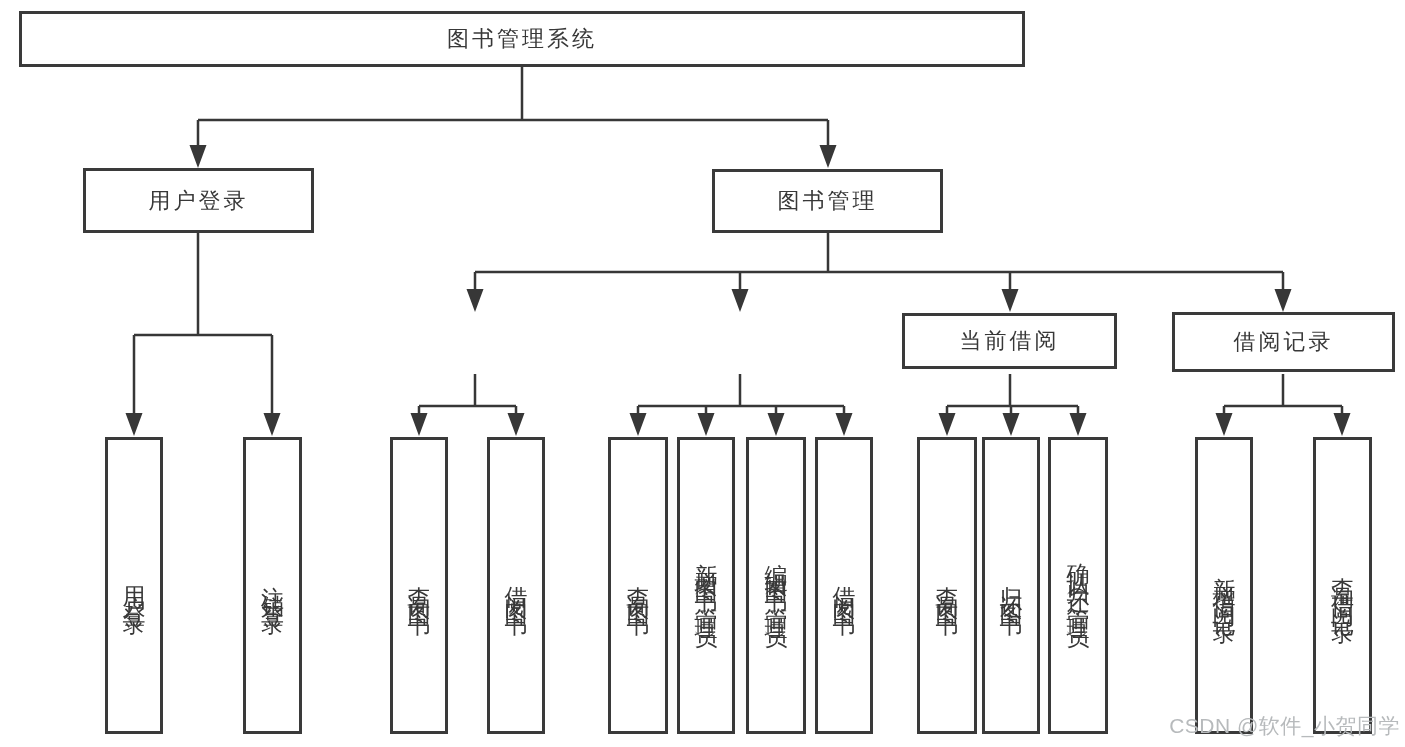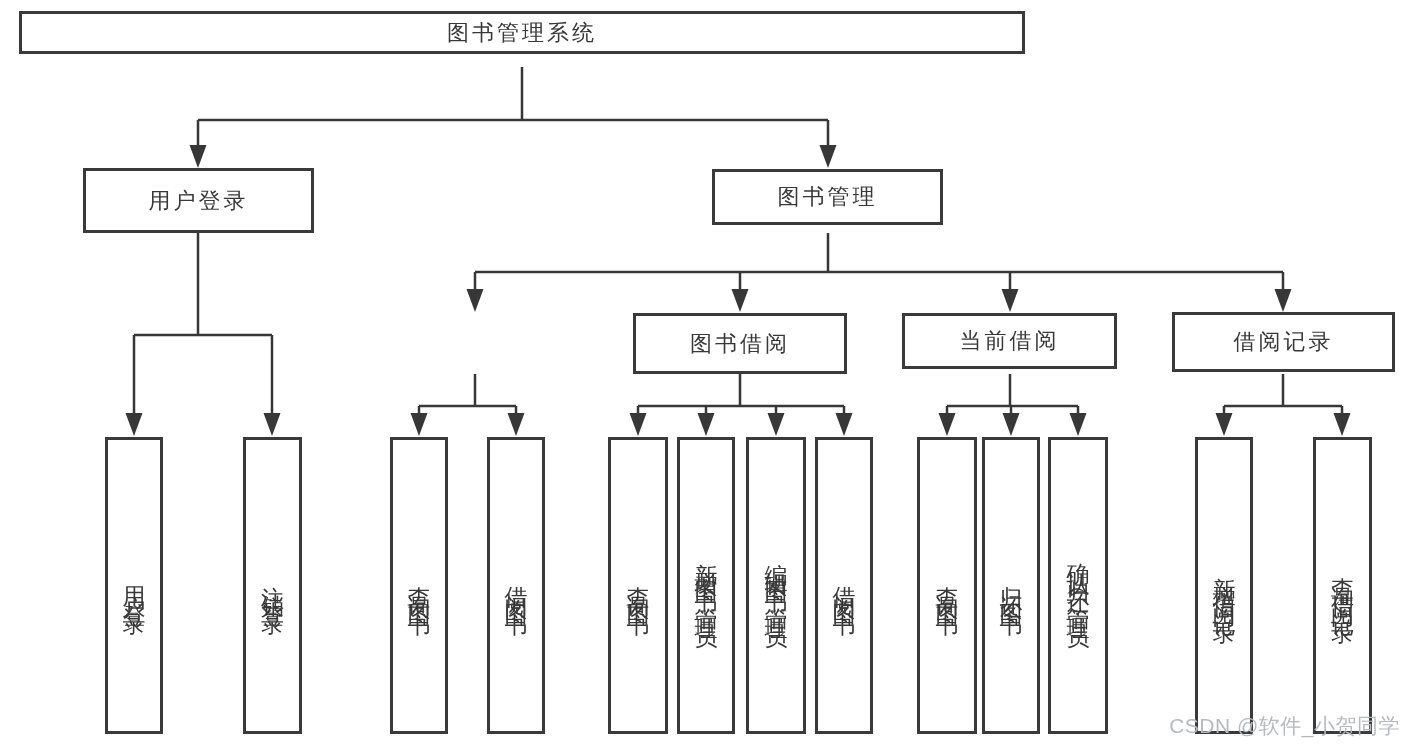--- a/index.html
+++ b/index.html
@@ -35,23 +35,23 @@
   }
   .v-node span {
     writing-mode: vertical-lr;
     text-orientation: mixed;
     font-size: 23px;
     letter-spacing: 9px;
     color: #383838;
     line-height: 1;
   }
   
-  .n-root            { left: 19px;   top: 11px;  width: 1006px; height: 43px; }
+  .n-root            { left: 19px;   top: 11px;  width: 1006px; height: 56px; }
   .n-user-login      { left: 83px;   top: 168px; width: 231px;  height: 65px; }
-  .n-book-mgmt       { left: 712px;  top: 169px; width: 231px;  height: 56px; }
+  .n-book-mgmt       { left: 712px;  top: 169px; width: 231px;  height: 64px; }
   .n-new-book        { left: 363px;  top: 313px; width: 224px;  height: 61px; }
   .n-book-borrow     { left: 633px;  top: 313px; width: 214px;  height: 61px; }
   .n-current-borrow  { left: 902px;  top: 313px; width: 215px;  height: 56px; }
   .n-borrow-record   { left: 1172px; top: 312px; width: 223px;  height: 60px; }
   .leaf { top: 437px; height: 297px; }
   .l-1  { left: 105px;  width: 58px; }
   .l-2  { left: 243px;  width: 59px; }
   .l-3  { left: 390px;  width: 58px; }
   .l-4  { left: 487px;  width: 58px; }
   .l-5  { left: 608px;  width: 60px; }
@@ -114,23 +114,20 @@
     <span>图书管理系统</span>
   </div>
 
   <div class="node h-node n-user-login">
     <span>用户登录</span>
   </div>
   <div class="node h-node n-book-mgmt">
     <span>图书管理</span>
   </div>
 
-  <div class="node h-node n-book-borrow">
-    <span>图书借阅</span>
-  </div>
   <div class="node h-node n-current-borrow">
     <span>当前借阅</span>
   </div>
   <div class="node h-node n-borrow-record">
     <span>借阅记录</span>
   </div>
 
   <div class="node v-node leaf l-1">
     <span>用户登录</span>
   </div>

